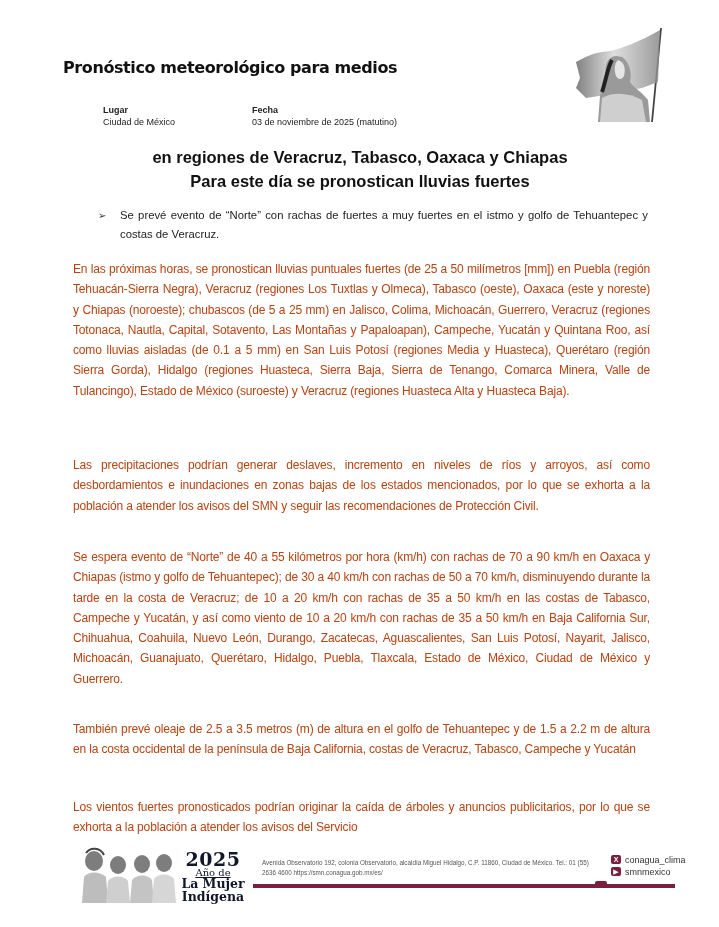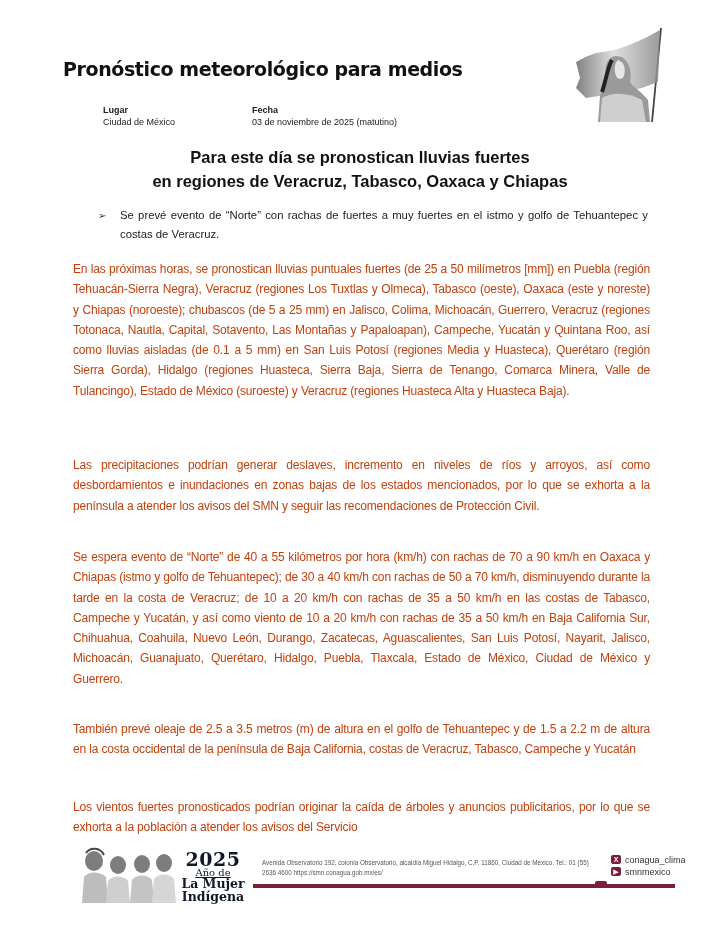--- a/index.html
+++ b/index.html
@@ -4,21 +4,21 @@
 <style>
   * { box-sizing: border-box; margin: 0; padding: 0; }
   html, body { width: 719px; height: 927px; background: #ffffff; overflow: hidden; }
   body { font-family: "Liberation Sans", "DejaVu Sans", sans-serif; color: #1a1a1a; position: relative; }
 
   .page { position: absolute; left: 0; top: 0; width: 719px; height: 927px; }
 
   .title {
     position: absolute; left: 63px; top: 58px;
     font-family: "DejaVu Sans", sans-serif; font-weight: bold;
-    font-size: 19px; letter-spacing: -0.4px; color: #111;
+    font-size: 16px; letter-spacing: -0.4px; color: #111;
   }
 
   .meta { position: absolute; top: 104px; font-size: 9px; line-height: 12px; color: #222; }
   .meta .lbl { font-weight: bold; font-size: 9px; }
   .meta-lugar { left: 103px; }
   .meta-fecha { left: 215px; margin-left: 37px; }
 
   .hero {
     position: absolute; left: 572px; top: 26px; width: 96px; height: 98px;
   }
@@ -97,31 +97,31 @@
       <line x1="89" y1="2" x2="80" y2="96" stroke="#444" stroke-width="1.8"></line>
       <path d="M88 4 C70 14 50 24 30 26 C18 28 12 32 4 36 L8 52 L4 62 L14 72 L40 68 L70 62 L86 56 Z" fill="url(#fg)" opacity="0.85"></path>
       <path d="M44 30 C36 30 32 40 34 48 C34 56 30 62 28 70 L26 96 L78 96 L76 74 C70 66 62 62 58 56 C60 48 58 36 50 31 Z" fill="#9a9a9a"></path>
       <path d="M46 34 C52 36 54 42 52 50 C50 54 46 54 44 50 C42 44 42 38 46 34 Z" fill="#e6e6e6"></path>
       <path d="M30 72 C40 66 56 66 70 74 L74 96 L28 96 Z" fill="#cfcfcf"></path>
       <path d="M40 34 C36 40 34 54 30 66" stroke="#222" stroke-width="4" fill="none"></path>
     </svg>
   </div>
 
   <div class="headline">
+    <div>en regiones de Veracruz, Tabasco, Oaxaca y Chiapas</div>
     <div>Para este día se pronostican lluvias fuertes</div>
-    <div>en regiones de Veracruz, Tabasco, Oaxaca y Chiapas</div>
   </div>
 
   <div class="bullet">
     <span class="marker">➢</span>
     <span>Se prevé evento de “Norte” con rachas de fuertes a muy fuertes en el istmo y golfo de Tehuantepec y costas de Veracruz.</span>
   </div>
 
   <p class="para p1">En las próximas horas, se pronostican lluvias puntuales fuertes (de 25 a 50 milímetros [mm]) en Puebla (región Tehuacán-Sierra Negra), Veracruz (regiones Los Tuxtlas y Olmeca), Tabasco (oeste), Oaxaca (este y noreste) y Chiapas (noroeste); chubascos (de 5 a 25 mm) en Jalisco, Colima, Michoacán, Guerrero, Veracruz (regiones Totonaca, Nautla, Capital, Sotavento, Las Montañas y Papaloapan), Campeche, Yucatán y Quintana Roo, así como lluvias aisladas (de 0.1 a 5 mm) en San Luis Potosí (regiones Media y Huasteca), Querétaro (región Sierra Gorda), Hidalgo (regiones Huasteca, Sierra Baja, Sierra de Tenango, Comarca Minera, Valle de Tulancingo), Estado de México (suroeste) y Veracruz (regiones Huasteca Alta y Huasteca Baja).</p>
-  <p class="para p2">Las precipitaciones podrían generar deslaves, incremento en niveles de ríos y arroyos, así como desbordamientos e inundaciones en zonas bajas de los estados mencionados, por lo que se exhorta a la península a atender los avisos del SMN y seguir las recomendaciones de Protección Civil.</p>
+  <p class="para p2">Las precipitaciones podrían generar deslaves, incremento en niveles de ríos y arroyos, así como desbordamientos e inundaciones en zonas bajas de los estados mencionados, por lo que se exhorta a la población a atender los avisos del SMN y seguir las recomendaciones de Protección Civil.</p>
   <p class="para p3">Se espera evento de “Norte” de 40 a 55 kilómetros por hora (km/h) con rachas de 70 a 90 km/h en Oaxaca y Chiapas (istmo y golfo de Tehuantepec); de 30 a 40 km/h con rachas de 50 a 70 km/h, disminuyendo durante la tarde en la costa de Veracruz; de 10 a 20 km/h con rachas de 35 a 50 km/h en las costas de Tabasco, Campeche y Yucatán, y así como viento de 10 a 20 km/h con rachas de 35 a 50 km/h en Baja California Sur, Chihuahua, Coahuila, Nuevo León, Durango, Zacatecas, Aguascalientes, San Luis Potosí, Nayarit, Jalisco, Michoacán, Guanajuato, Querétaro, Hidalgo, Puebla, Tlaxcala, Estado de México, Ciudad de México y Guerrero.</p>
   <p class="para p4">También prevé oleaje de 2.5 a 3.5 metros (m) de altura en el golfo de Tehuantepec y de 1.5 a 2.2 m de altura en la costa occidental de la península de Baja California, costas de Veracruz, Tabasco, Campeche y Yucatán</p>
   <p class="para p5">Los vientos fuertes pronosticados podrían originar la caída de árboles y anuncios publicitarios, por lo que se exhorta a la población a atender los avisos del Servicio</p>
 
   <div class="footer-logo">
     <svg width="100" height="56" viewBox="0 0 100 56">
       <g fill="#7d7d7d">
         <ellipse cx="14" cy="14" rx="9" ry="10"></ellipse>
           <path d="M2 56 L4 30 C8 24 20 24 26 30 L28 56 Z" fill="#bdbdbd"></path>
         <ellipse cx="38" cy="18" rx="8" ry="9"></ellipse>

